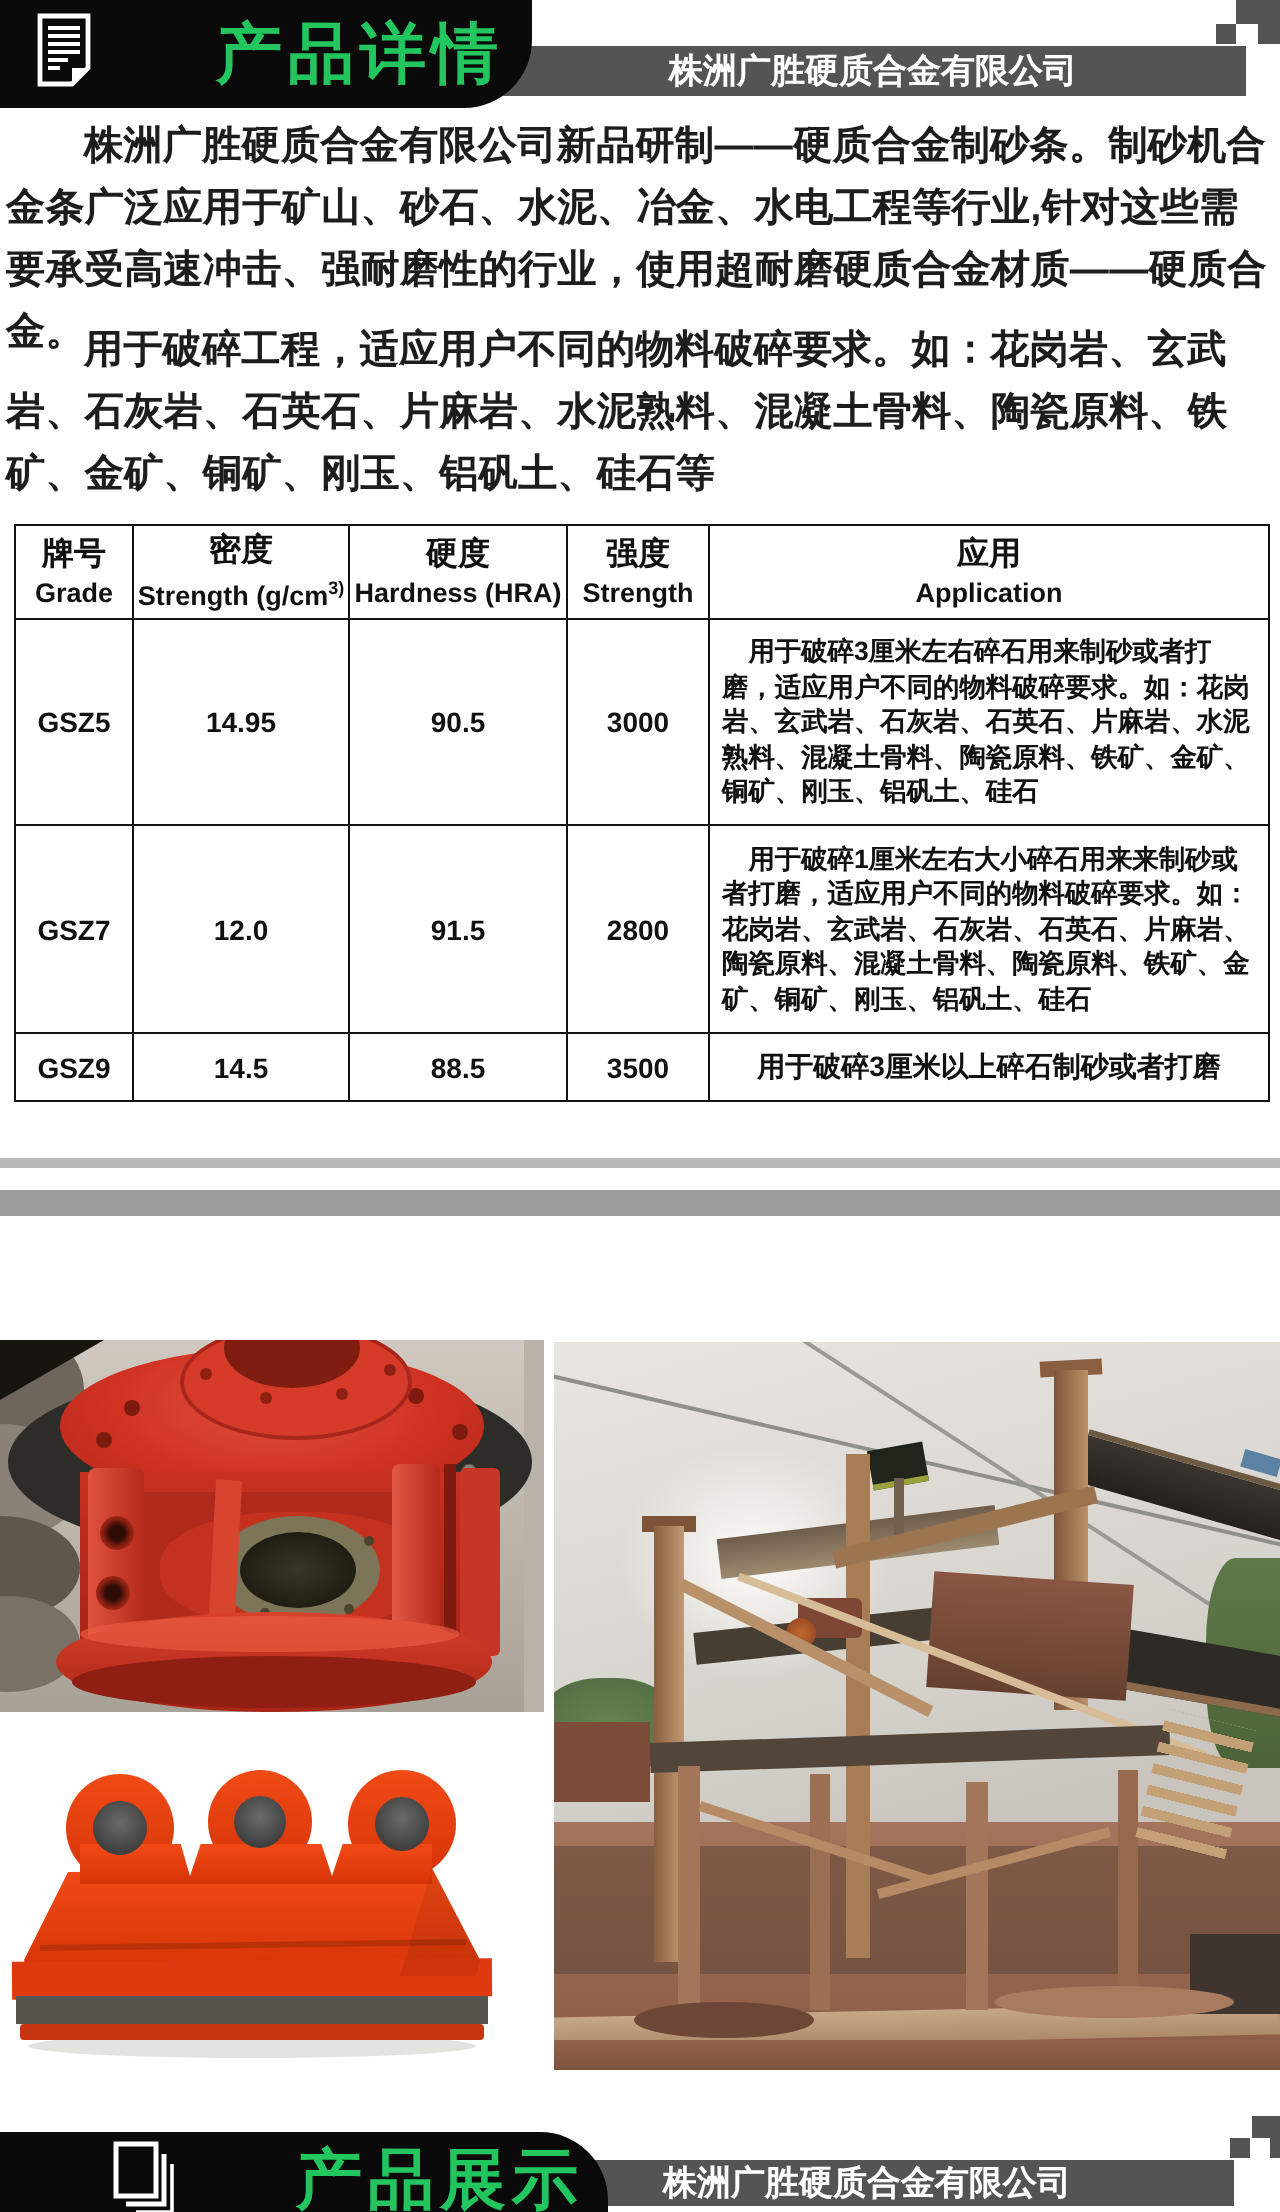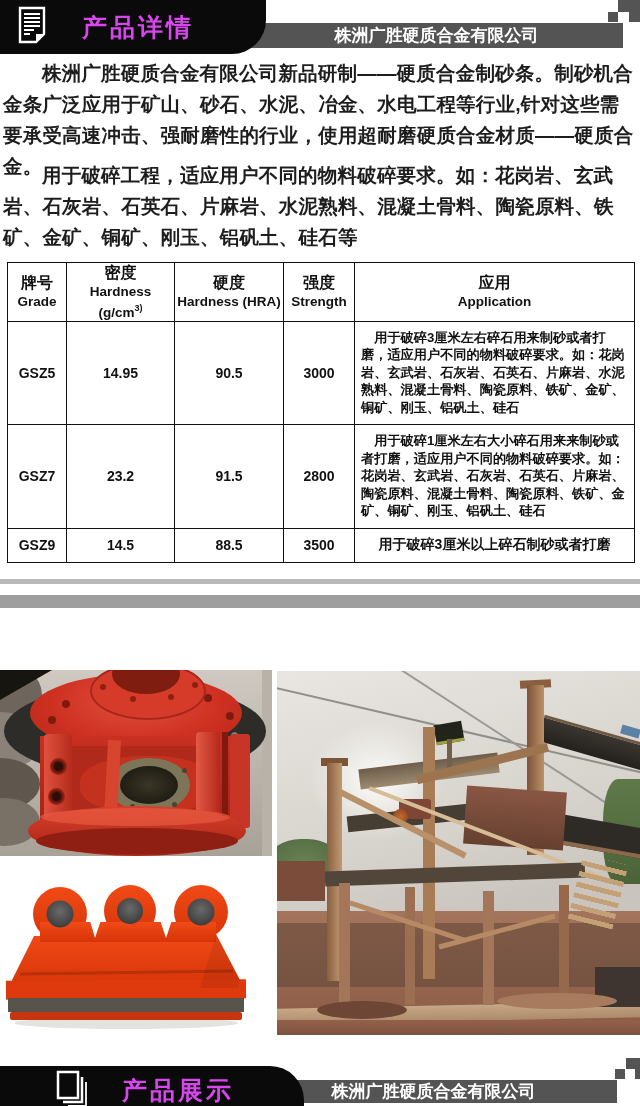--- a/index.html
+++ b/index.html
@@ -3,21 +3,21 @@
 <meta charset="utf-8">
 <style>
   html,body{margin:0;padding:0;background:#ffffff;}
   .page{position:relative;width:640px;height:1106px;background:#fff;overflow:hidden;
         font-family:"Liberation Sans",sans-serif;}
 
   
   .banner{position:absolute;left:0;width:266px;background:#0a0a0a;display:flex;align-items:center;z-index:5;}
   .banner.hd{top:0;height:54px;border-radius:0 0 34px 0;}
   .banner.ft{top:1066px;height:48px;border-radius:0 34px 0 0;padding-left:38px;}
-  .banner .ttl{color:#d946ef;font-size:25px;font-weight:bold;letter-spacing:3px;margin-left:32px;white-space:nowrap;}
+  .banner .ttl{color:#22c55e;font-size:33px;font-weight:bold;letter-spacing:3px;margin-left:58px;white-space:nowrap;}
   .banner .icn{margin-left:16px;flex:0 0 auto;}
   .strip{position:absolute;background:#545454;color:#fff;font-weight:bold;font-size:17px;
          text-align:center;z-index:1;}
   .strip.hd{left:250px;top:23px;width:373px;height:25px;line-height:25px;}
   .strip.ft{left:250px;top:1080px;width:367px;height:23px;line-height:23px;}
   .sq{position:absolute;background:#545454;z-index:2;}
 
   
   .para{position:absolute;left:3px;width:634px;font-size:19.5px;font-weight:bold;color:#1d1d1d;
         line-height:31px;text-indent:2em;letter-spacing:.2px;}
@@ -104,21 +104,21 @@
         <col style="width:280px">
       </colgroup>
     <thead>
       <tr>
         <th>
           <div class="zh">牌号</div>
           <div class="en">Grade</div>
           </th>
         <th>
           <div class="zh">密度</div>
-          <div class="en"><span>Hardness (g/cm</span><sup>3)</sup></div>
+          <div class="en"><span>Strength (g/cm</span><sup>3)</sup></div>
           </th>
         <th>
           <div class="zh">硬度</div>
           <div class="en">Hardness (HRA)</div>
           </th>
         <th>
           <div class="zh">强度</div>
           <div class="en">Strength</div>
           </th>
         <th>
@@ -130,21 +130,21 @@
     <tbody>
       <tr class="r0">
         <td>GSZ5</td>
         <td>14.95</td>
         <td>90.5</td>
         <td>3000</td>
         <td class="app-long">用于破碎3厘米左右碎石用来制砂或者打磨，适应用户不同的物料破碎要求。如：花岗岩、玄武岩、石灰岩、石英石、片麻岩、水泥熟料、混凝土骨料、陶瓷原料、铁矿、金矿、铜矿、刚玉、铝矾土、硅石</td>
       </tr>
       <tr class="r1">
         <td>GSZ7</td>
-        <td>23.2</td>
+        <td>12.0</td>
         <td>91.5</td>
         <td>2800</td>
         <td class="app-long">用于破碎1厘米左右大小碎石用来来制砂或者打磨，适应用户不同的物料破碎要求。如：花岗岩、玄武岩、石灰岩、石英石、片麻岩、陶瓷原料、混凝土骨料、陶瓷原料、铁矿、金矿、铜矿、刚玉、铝矾土、硅石</td>
       </tr>
       <tr class="r2">
         <td>GSZ9</td>
         <td>14.5</td>
         <td>88.5</td>
         <td>3500</td>
         <td>用于破碎3厘米以上碎石制砂或者打磨</td>

